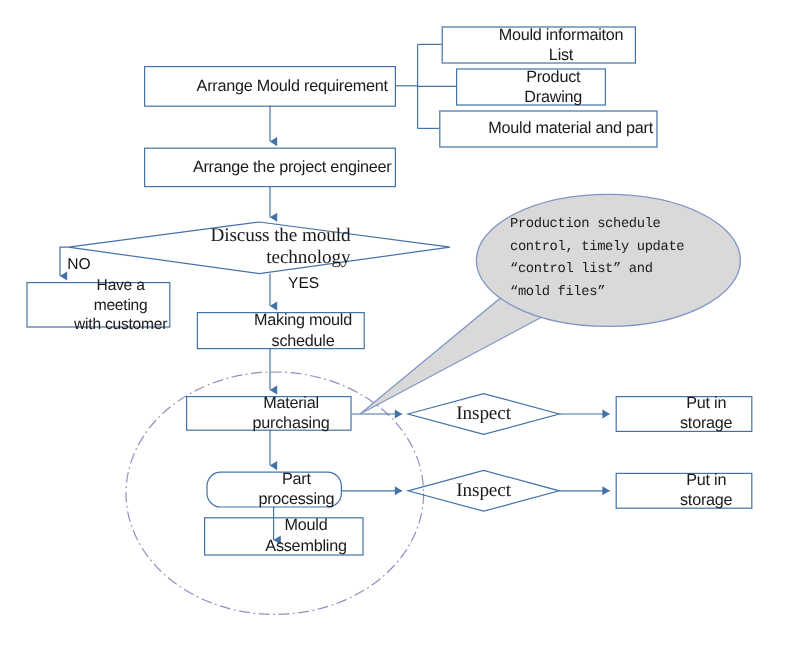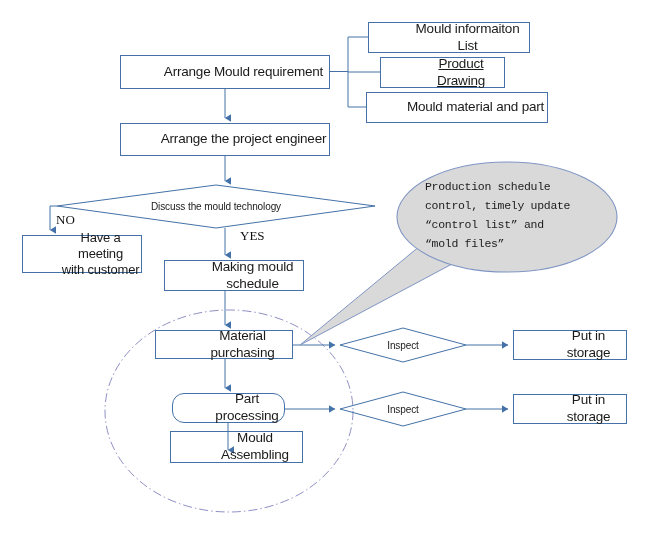--- a/index.html
+++ b/index.html
@@ -36,34 +36,34 @@
     justify-content: center;
     text-align: center;
     letter-spacing: -0.2px;
     white-space: pre-line;
     z-index: 3;
     padding-left: 37px;
   }
   .diamond-label {
     position: absolute;
     color: #1a1a1a;
-    font-family: Liberation Sans, sans-serif;
-    font-size: 10px;
+    font-family: Liberation Serif, serif;
+    font-size: 16px;
     letter-spacing: -0.1px;
     display: flex;
     align-items: center;
     justify-content: center;
     text-align: right;
     z-index: 3;
     pointer-events: none;
   }
   .branch-label {
     position: absolute;
     color: #111111;
-    font-family: Liberation Serif, serif;
+    font-family: Liberation Sans, sans-serif;
     font-size: 13px;
     letter-spacing: 0px;
     z-index: 4;
   }
   .callout-text {
     position: absolute;
     color: #1c1c1c;
     font-family: "Liberation Mono", monospace;
     font-size: 11.5px;
     line-height: 1.65;
@@ -120,21 +120,21 @@
     <path d="M466,409 L508,409" fill="none" stroke="#4472a8" stroke-width="1" marker-end="url(#arrowRight)"></path>
 
     <path d="M300,345 L432,236 L452,264 Z" fill="#d9d9d9" stroke="#7f95c4" stroke-width="1" stroke-linejoin="round"></path>
     <ellipse cx="507" cy="217" rx="110" ry="55" fill="#d9d9d9" stroke="#7f95c4" stroke-width="1.1"></ellipse>
   </svg>
 
   <div class="node" style="left:120px; top:55px; width:210px; height:34px;">Arrange Mould requirement</div>
 
   <div class="node" style="left:368px; top:22px; width:162px; height:31px;">Mould informaiton List</div>
 
-  <div class="node" style="left:380px; top:57px; width:125px; height:31px;text-decoration:underline;">Product Drawing</div>
+  <div class="node" style="left:380px; top:57px; width:125px; height:31px;">Product Drawing</div>
 
   <div class="node" style="left:120px; top:123px; width:210px; height:33px;">Arrange the  project engineer</div>
 
   <div class="node" style="left:366px; top:92px; width:182px; height:31px;">Mould material and part</div>
 
   <div class="diamond-label" style="left:140px; top:196px; width:152px; height:20px;">Discuss the mould technology</div>
 
   <div class="branch-label" style="left:56px; top:212px;">NO</div>
 
   <div class="branch-label" style="left:240px; top:228px;">YES</div>

